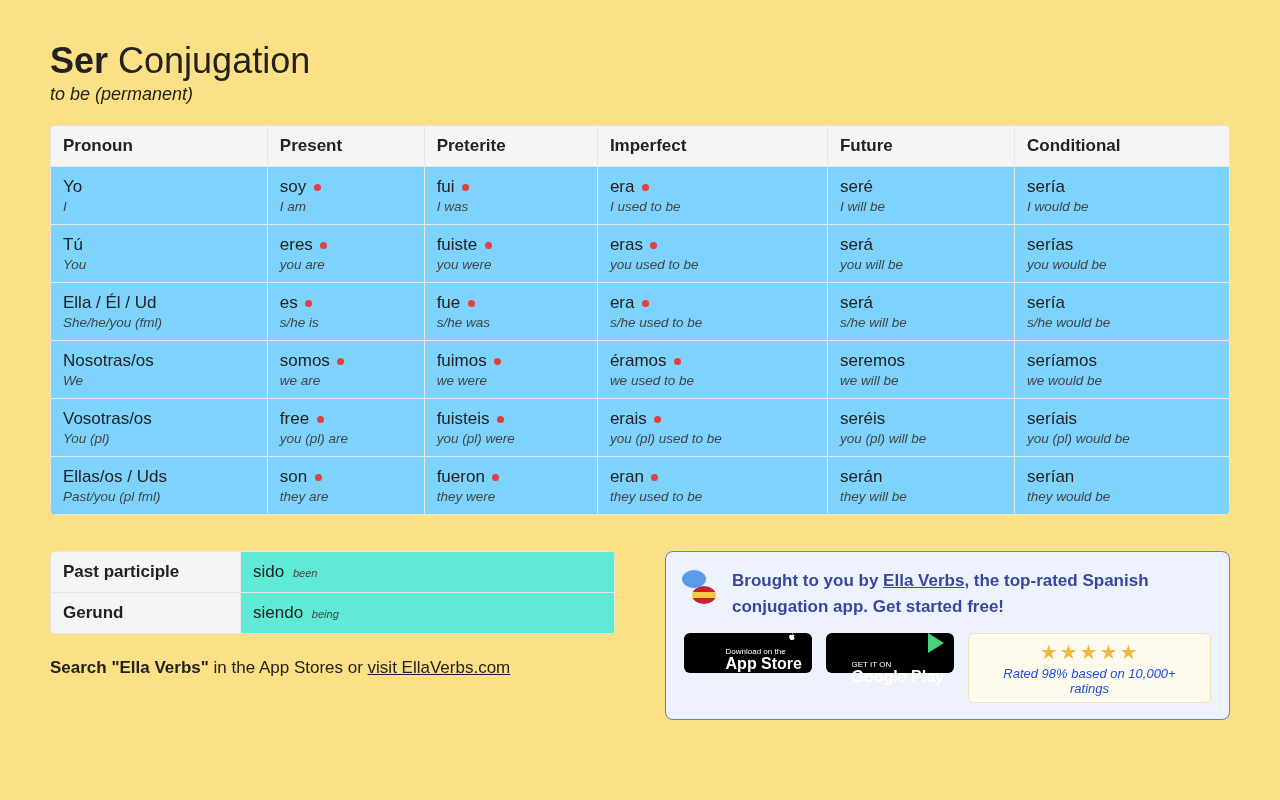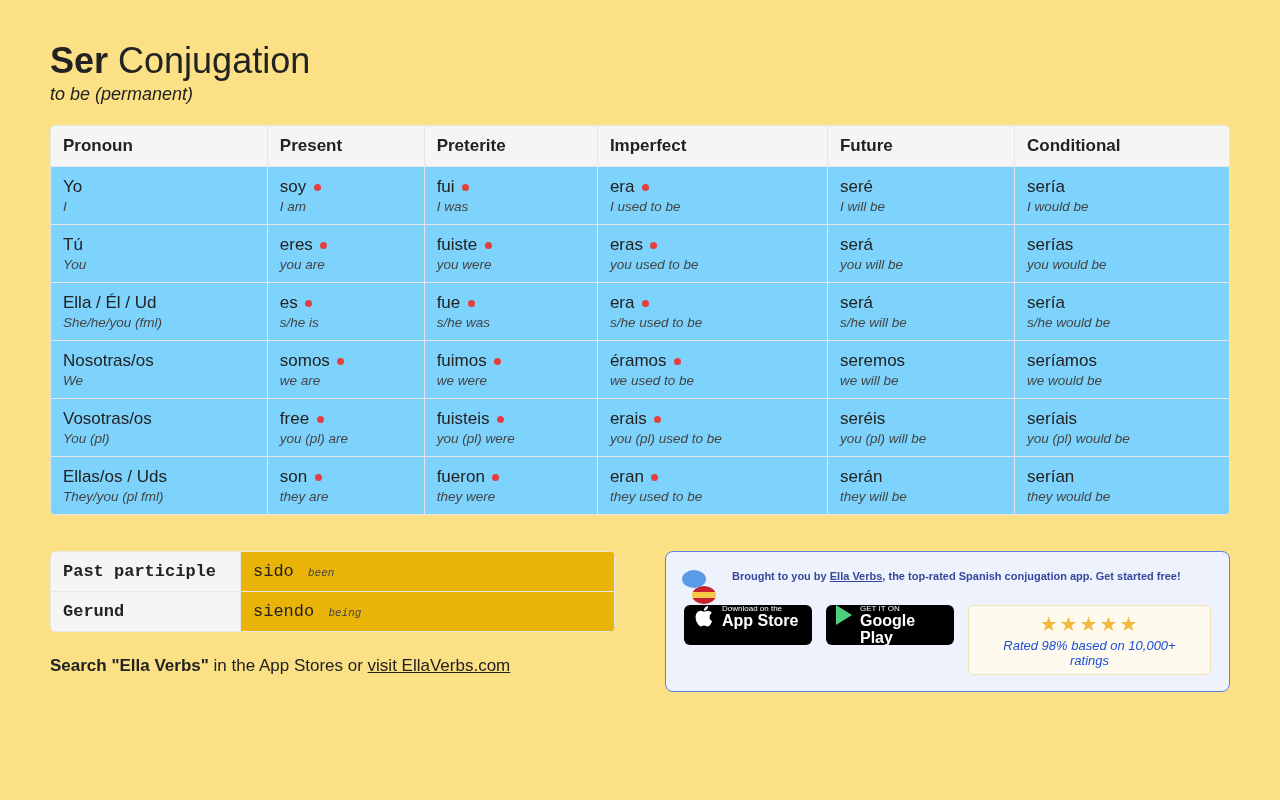--- a/index.html
+++ b/index.html
@@ -71,24 +71,23 @@
     gap: 50px;
     margin-top: 36px;
     align-items: flex-start;
   }
   .left-col { flex: 0 0 565px; }
   .right-col { flex: 1; }
 
   table.forms {
     width: 100%;
     border-collapse: collapse;
-    background: #eab308;
+    background: #5eead4;
     border-radius: 6px;
     overflow: hidden;
-    font-family: Liberation Mono, monospace;
   }
   table.forms td {
     border: 1px solid #e6e6e6;
     padding: 10px 12px;
     font-size: 17px;
   }
   table.forms td.label {
     background: #f5f5f6;
     font-weight: 700;
     width: 190px;
@@ -103,26 +102,26 @@
   .search-line .link { text-decoration: underline; cursor: pointer; }
 
   .promo {
     border: 1px solid #5a7de8;
     border-radius: 8px;
     padding: 16px 18px;
     background: #eef2fd;
     position: relative;
   }
   .promo-text {
-    font-size: 11px;
+    font-size: 17px;
     font-weight: 600;
     color: #37479c;
     line-height: 1.5;
     margin-left: 48px;
-    margin-bottom: 20px;
+    margin-bottom: 14px;
   }
   .promo-text a { color: #37479c; text-decoration: underline; cursor: pointer; }
   .flag-icon {
     position: absolute;
     left: 16px; top: 18px;
     width: 34px; height: 34px;
   }
   .flag-icon .bubble1 {
     width: 24px; height: 18px; background: #5a9be8; border-radius: 50%; position: absolute; left: 0; top: 0;
   }
@@ -132,24 +131,25 @@
   .promo-bottom {
     display: flex;
     gap: 14px;
     align-items: stretch;
   }
   .store-btn {
     width: 128px; height: 40px;
     background: #000;
     border-radius: 6px;
     display: flex;
-    align-items: flex-start;
+    align-items: flex-end;
     padding: 0 10px;
     gap: 8px;
     cursor: pointer;
+    flex-direction: column;
   }
   .store-btn .logo { width: 20px; height: 22px; }
   .store-btn .text-block { color: #fff; line-height: 1.05; }
   .store-btn .small { font-size: 8px; }
   .store-btn .big { font-size: 16px; font-weight: 700; }
   .apple-logo { fill: #fff; }
   .gplay {
     width: 0; height: 0;
     border-top: 10px solid transparent;
     border-bottom: 10px solid transparent;
@@ -226,21 +226,21 @@
       </tr>
       <tr>
         <td><span class="cell-main">Vosotras/os</span><span class="cell-sub">You (pl)</span></td>
         <td><span class="cell-main">free</span> <span class="dot"></span><span class="cell-sub">you (pl) are</span></td>
         <td><span class="cell-main">fuisteis</span> <span class="dot"></span><span class="cell-sub">you (pl) were</span></td>
         <td><span class="cell-main">erais</span> <span class="dot"></span><span class="cell-sub">you (pl) used to be</span></td>
         <td><span class="cell-main">seréis</span><span class="cell-sub">you (pl) will be</span></td>
         <td><span class="cell-main">seríais</span><span class="cell-sub">you (pl) would be</span></td>
       </tr>
       <tr>
-        <td><span class="cell-main">Ellas/os / Uds</span><span class="cell-sub">They/you (pl fml)</span></td>
+        <td><span class="cell-main">Ellas/os / Uds</span><span class="cell-sub">Past/you (pl fml)</span></td>
         <td><span class="cell-main">son</span> <span class="dot"></span><span class="cell-sub">they are</span></td>
         <td><span class="cell-main">fueron</span> <span class="dot"></span><span class="cell-sub">they were</span></td>
         <td><span class="cell-main">eran</span> <span class="dot"></span><span class="cell-sub">they used to be</span></td>
         <td><span class="cell-main">serán</span><span class="cell-sub">they will be</span></td>
         <td><span class="cell-main">serían</span><span class="cell-sub">they would be</span></td>
       </tr>
     </tbody>
 </table>
 
 <div class="bottom-row">

